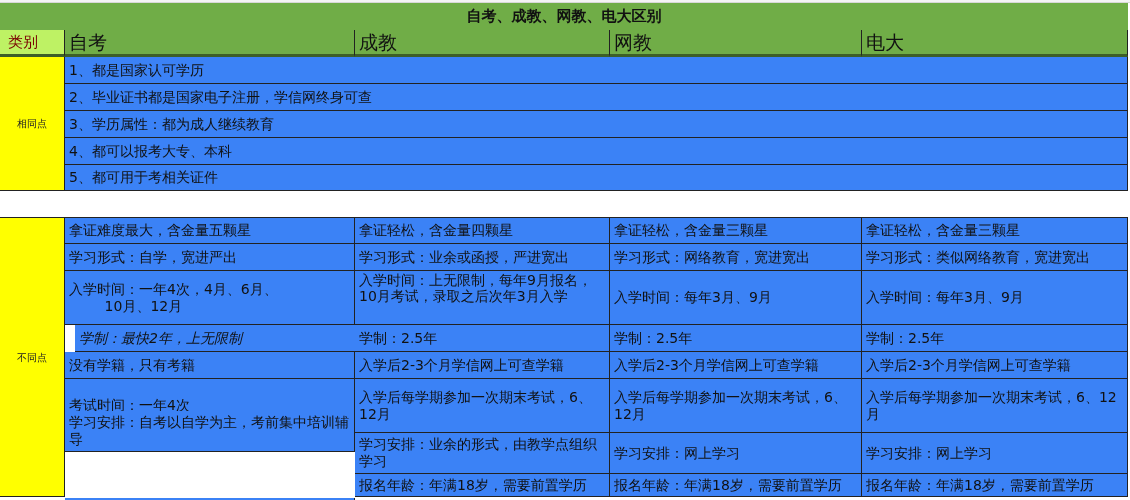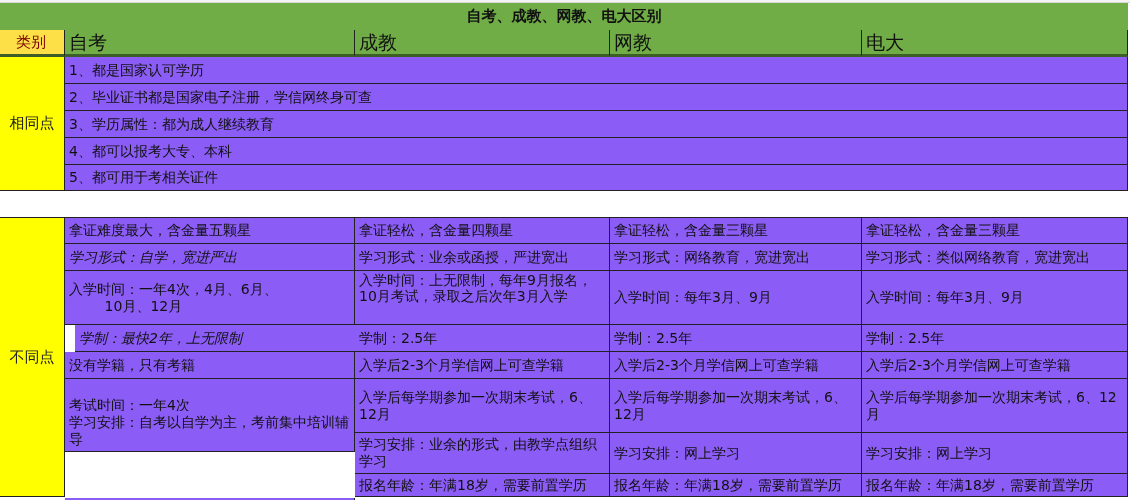--- a/index.html
+++ b/index.html
@@ -17,29 +17,29 @@
       background: #70ad47;
       display: flex; align-items: center; justify-content: center;
       font-weight: bold; font-size: 15px; color: #111;
     }
     .cell {
       position: absolute;
       display: flex; align-items: center;
       padding: 0 4px;
       border-right: 1px solid #222;
       border-bottom: 1px solid #222;
-      background: #8b5cf6;
+      background: #3b82f6;
       line-height: 17px;
       white-space: pre-wrap;
       overflow: hidden;
     }
     .hdr { background: #70ad47; font-size: 19px; border-bottom: 3px solid #3d5f27; }
-    .hdr-cat { background: #fde047; color: #7a0000; font-size: 15px; border-bottom: 3px solid #3d5f27; padding-left: 16px; }
+    .hdr-cat { background: #bef264; color: #7a0000; font-size: 15px; border-bottom: 3px solid #3d5f27; padding-left: 8px; }
     .side {
-      background: #ffff00; justify-content: center; font-size: 15px; color: #222;
+      background: #ffff00; justify-content: center; font-size: 10px; color: #222;
     }
     .wrap { align-items: center; }
   </style>
 </head>
 <body>
 
 <div class="abs topstrip"></div>
 
 <div class="abs title">自考、成教、网教、电大区别</div>
 
@@ -58,21 +58,21 @@
 
 <div class="abs" style="left:0;top:191px;width:1128px;height:27px;background:#fff;border-bottom:1px solid #222;"></div>
 
 <div class="cell side" style="left:0;top:218px;width:65px;height:279px;">不同点</div>
 
 <div class="cell" style="left:65px;top:218px;width:290px;height:26px;">拿证难度最大，含金量五颗星</div>
 <div class="cell" style="left:355px;top:218px;width:255px;height:26px;">拿证轻松，含金量四颗星</div>
 <div class="cell" style="left:610px;top:218px;width:252px;height:26px;">拿证轻松，含金量三颗星</div>
 <div class="cell" style="left:862px;top:218px;width:266px;height:26px;">拿证轻松，含金量三颗星</div>
 
-<div class="cell" style="left:65px;top:244px;width:290px;height:27px;font-style:italic;">学习形式：自学，宽进严出</div>
+<div class="cell" style="left:65px;top:244px;width:290px;height:27px;">学习形式：自学，宽进严出</div>
 <div class="cell" style="left:355px;top:244px;width:255px;height:27px;">学习形式：业余或函授，严进宽出</div>
 <div class="cell" style="left:610px;top:244px;width:252px;height:27px;">学习形式：网络教育，宽进宽出</div>
 <div class="cell" style="left:862px;top:244px;width:266px;height:27px;">学习形式：类似网络教育，宽进宽出</div>
 
 <div class="cell wrap" style="left:65px;top:271px;width:290px;height:54px;">入学时间：一年4次，4月、6月、
         10月、12月</div>
 <div class="cell wrap" style="left:355px;top:271px;width:255px;height:54px;align-items:flex-start;padding-top:1px;line-height:16px;">入学时间：上无限制，每年9月报名，10月考试，录取之后次年3月入学</div>
 <div class="cell" style="left:610px;top:271px;width:252px;height:54px;">入学时间：每年3月、9月</div>
 <div class="cell" style="left:862px;top:271px;width:266px;height:54px;">入学时间：每年3月、9月</div>
 

